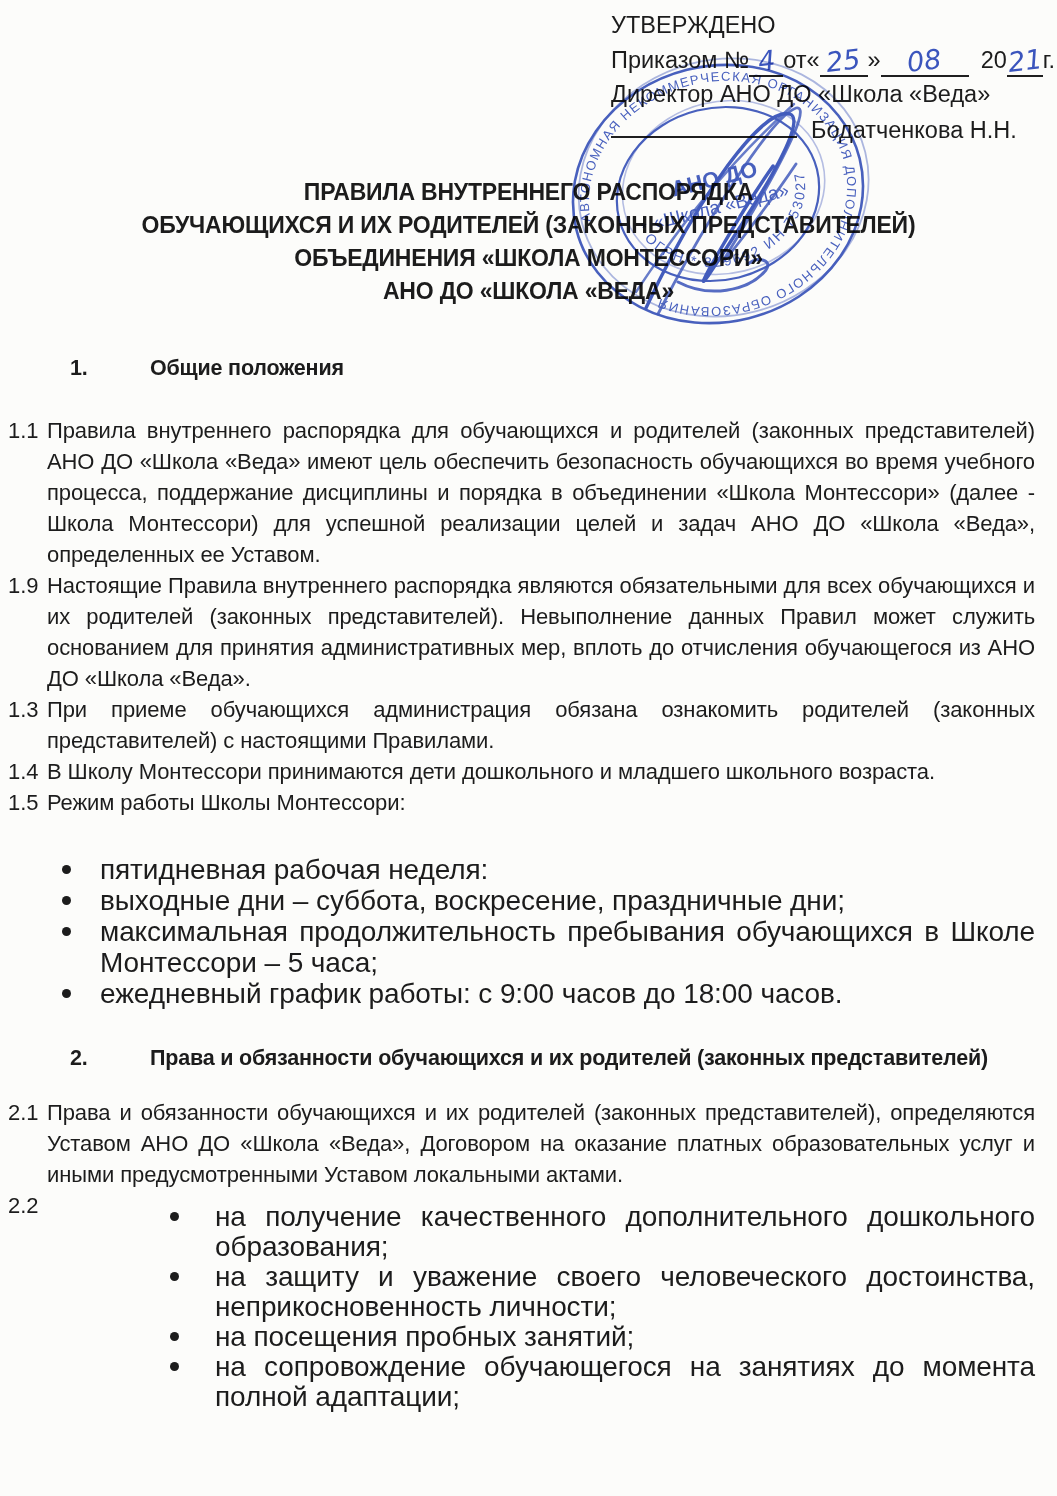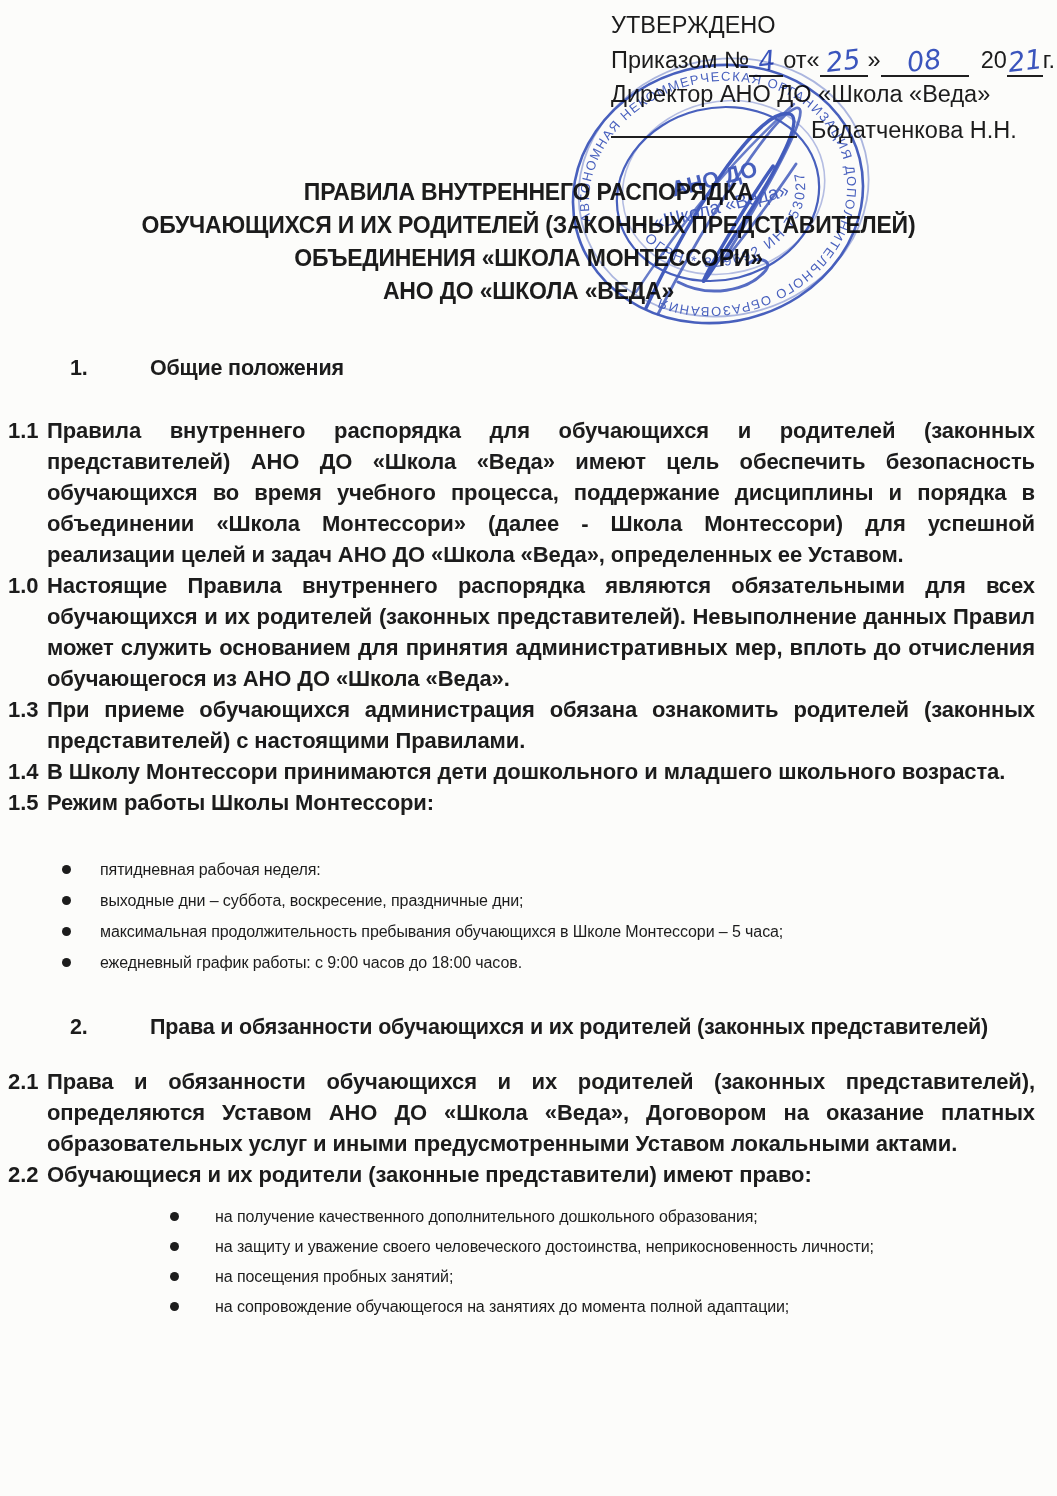--- a/index.html
+++ b/index.html
@@ -52,27 +52,26 @@
     margin-left:62px;letter-spacing:-0.2px;white-space:nowrap;
   }
   .sec-head .num{width:80px;flex:0 0 auto;}
   .sec-head.first{margin-bottom:30px;}
   .sec-head.second{margin-top:33px;margin-bottom:22px;}
 
   .paras .para{
     position:relative;padding-left:39px;
     font-size:22px;line-height:31px;text-align:justify;
     letter-spacing:-0.1px;
-    font-weight:bold;
   }
   .paras .para .num{position:absolute;left:0;top:0;}
 
   ul.bullets{
     list-style:none;margin:36px 0 0 0;padding:0 0 0 92px;
-    font-size:16px;line-height:31px;letter-spacing:-0.1px;
+    font-size:28px;line-height:31px;letter-spacing:-0.1px;
   }
   ul.bullets li{position:relative;text-align:justify;}
   ul.bullets li::before{
     content:"";position:absolute;left:-38px;top:11px;
     width:9px;height:9px;border-radius:50%;background:#1c1c1c;
   }
   ul.bullets.deep{margin-top:12px;padding-left:207px;line-height:30px;}
   ul.bullets.deep li::before{left:-45px;top:10px;}
 
   
@@ -113,21 +112,21 @@
     </div>
 
     <div class="paras">
 
         <div class="para">
           <span class="num">1.1</span>
           <span>Правила внутреннего распорядка для обучающихся и родителей (законных представителей) АНО ДО «Школа «Веда» имеют цель обеспечить безопасность обучающихся во время учебного процесса, поддержание дисциплины и порядка в объединении «Школа Монтессори» (далее - Школа Монтессори) для успешной реализации целей и задач АНО ДО «Школа «Веда», определенных ее Уставом.</span>
         </div>
 
         <div class="para">
-          <span class="num">1.0</span>
+          <span class="num">1.9</span>
           <span>Настоящие Правила внутреннего распорядка являются обязательными для всех обучающихся и их родителей (законных представителей). Невыполнение данных Правил может служить основанием для принятия административных мер, вплоть до отчисления обучающегося из АНО ДО «Школа «Веда».</span>
         </div>
 
         <div class="para">
           <span class="num">1.3</span>
           <span>При приеме обучающихся администрация обязана ознакомить родителей (законных представителей) с настоящими Правилами.</span>
         </div>
 
         <div class="para">
           <span class="num">1.4</span>
@@ -155,21 +154,20 @@
 
     <div class="paras">
 
         <div class="para">
           <span class="num">2.1</span>
           <span>Права и обязанности обучающихся и их родителей (законных представителей), определяются Уставом АНО ДО «Школа «Веда», Договором на оказание платных образовательных услуг и иными предусмотренными Уставом локальными актами.</span>
         </div>
 
         <div class="para">
           <span class="num">2.2</span>
-          <span>Обучающиеся и их родители (законные представители) имеют право:</span>
         </div>
       </div>
 
     <ul class="bullets deep">
 
     <li>на получение качественного дополнительного дошкольного образования;</li>
         <li>на защиту и уважение своего человеческого достоинства, неприкосновенность личности;</li>
         <li>на посещения пробных занятий;</li>
         <li>на сопровождение обучающегося на занятиях до момента полной адаптации;</li>
       </ul>

